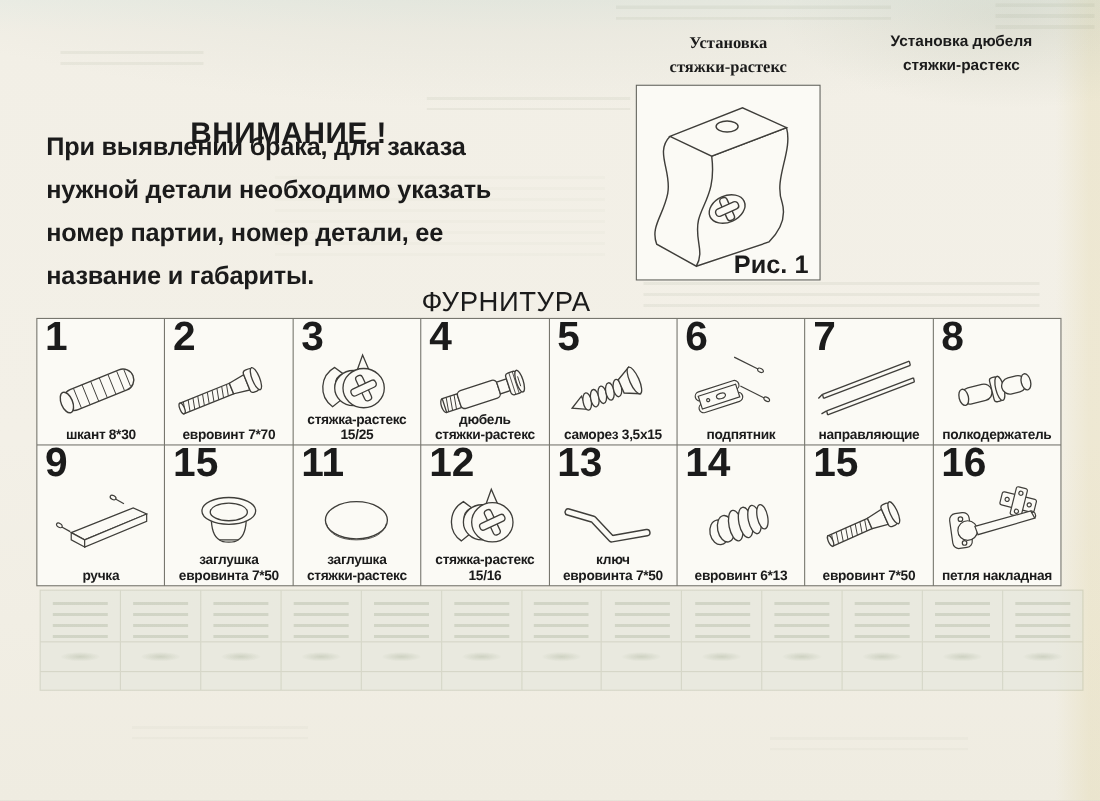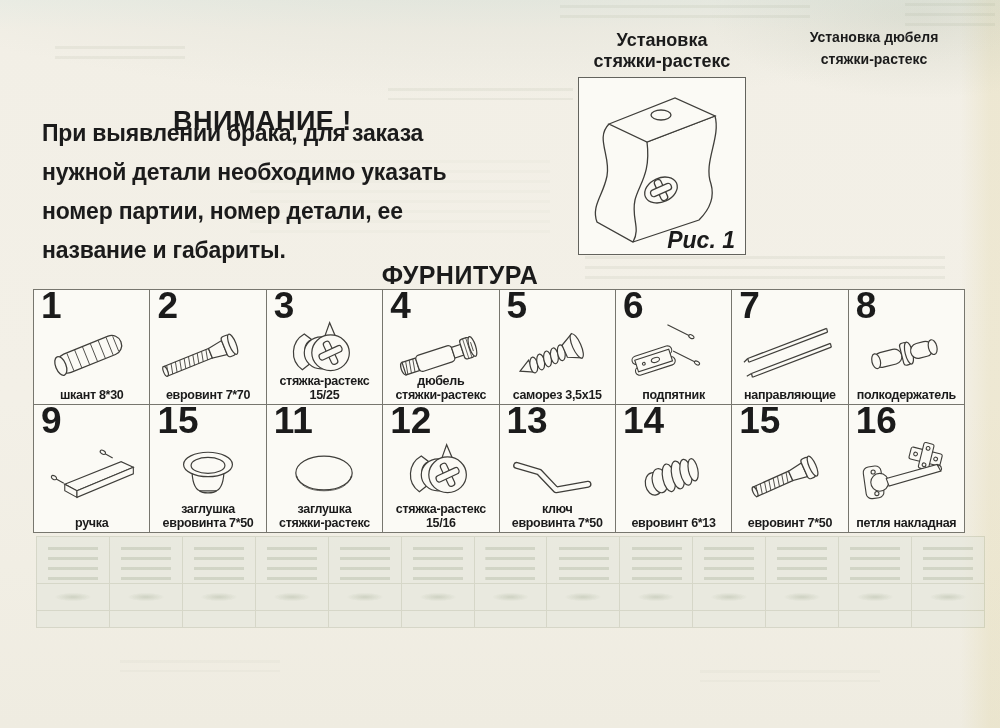--- a/index.html
+++ b/index.html
@@ -19,32 +19,32 @@
   .smudge.faint{opacity:.35}
 
   .tbl-box{position:absolute;left:332px;top:24px;width:231px;height:46px;
     border:2px solid #44443f;background:#fbfaf5;display:flex;align-items:center;justify-content:center;
     font-size:26px;font-weight:700;letter-spacing:2px;}
   .warn-title{position:absolute;left:173px;top:90px;font-size:27px;font-weight:700;letter-spacing:.5px;margin-top:16px;}
   .warn-text{position:absolute;left:42px;top:114px;width:548px;font-size:23px;line-height:39px;
     font-weight:700;white-space:pre-line;letter-spacing:-.2px;}
 
   .fig-head{position:absolute;text-align:center;font-weight:700;white-space:pre-line;}
-  .fig-head.h1{left:578px;top:30px;width:168px;font-size:18px;line-height:21px;}
+  .fig-head.h1{left:578px;top:30px;width:168px;font-size:15px;line-height:21px;font-family:Liberation Serif, serif;}
   .fig-head.h2{left:757px;top:26px;width:234px;font-size:14px;line-height:22px;}
   .fig-box{position:absolute;border:1.5px solid #63635d;background:#fbfaf5;}
   .fig-box.b1{left:578px;top:77px;width:166px;height:176px;}
   .fig-box.b2{left:754px;top:73px;width:233px;height:180px;}
   .fig-box svg{position:absolute;left:0;top:0;width:100%;height:100%;}
-  .fig-cap{position:absolute;bottom:0;font-size:23px;font-weight:700;font-style:italic;}
+  .fig-cap{position:absolute;bottom:0;font-size:23px;font-weight:700;}
   .b1 .fig-cap{right:10px;}
   .b2 .fig-cap{left:10px;}
 
   .furn-head{position:absolute;left:310px;top:261px;width:300px;text-align:center;
-    font-size:25px;font-weight:700;letter-spacing:.5px;}
+    font-size:25px;font-weight:400;letter-spacing:.5px;}
 
   .fgrid{position:absolute;left:33px;top:289px;width:930px;
     display:grid;grid-template-columns:repeat(8,1fr);grid-template-rows:114px 127px;
     background:#77766e;gap:1px;padding:1px;}
   .fcell{background:#fbfaf5;position:relative;}
   .fnum{position:absolute;top:-5px;left:7px;font-size:37px;font-weight:700;}
   .fart{position:absolute;inset:0;display:flex;align-items:center;justify-content:center;padding-top:6px;}
   .fart svg{width:104px;height:62px;}
   .flbl{position:absolute;left:1px;right:1px;bottom:2px;text-align:center;
     font-size:12.5px;line-height:13.5px;font-weight:700;white-space:pre-line;letter-spacing:-.3px;margin-top:20px;}

